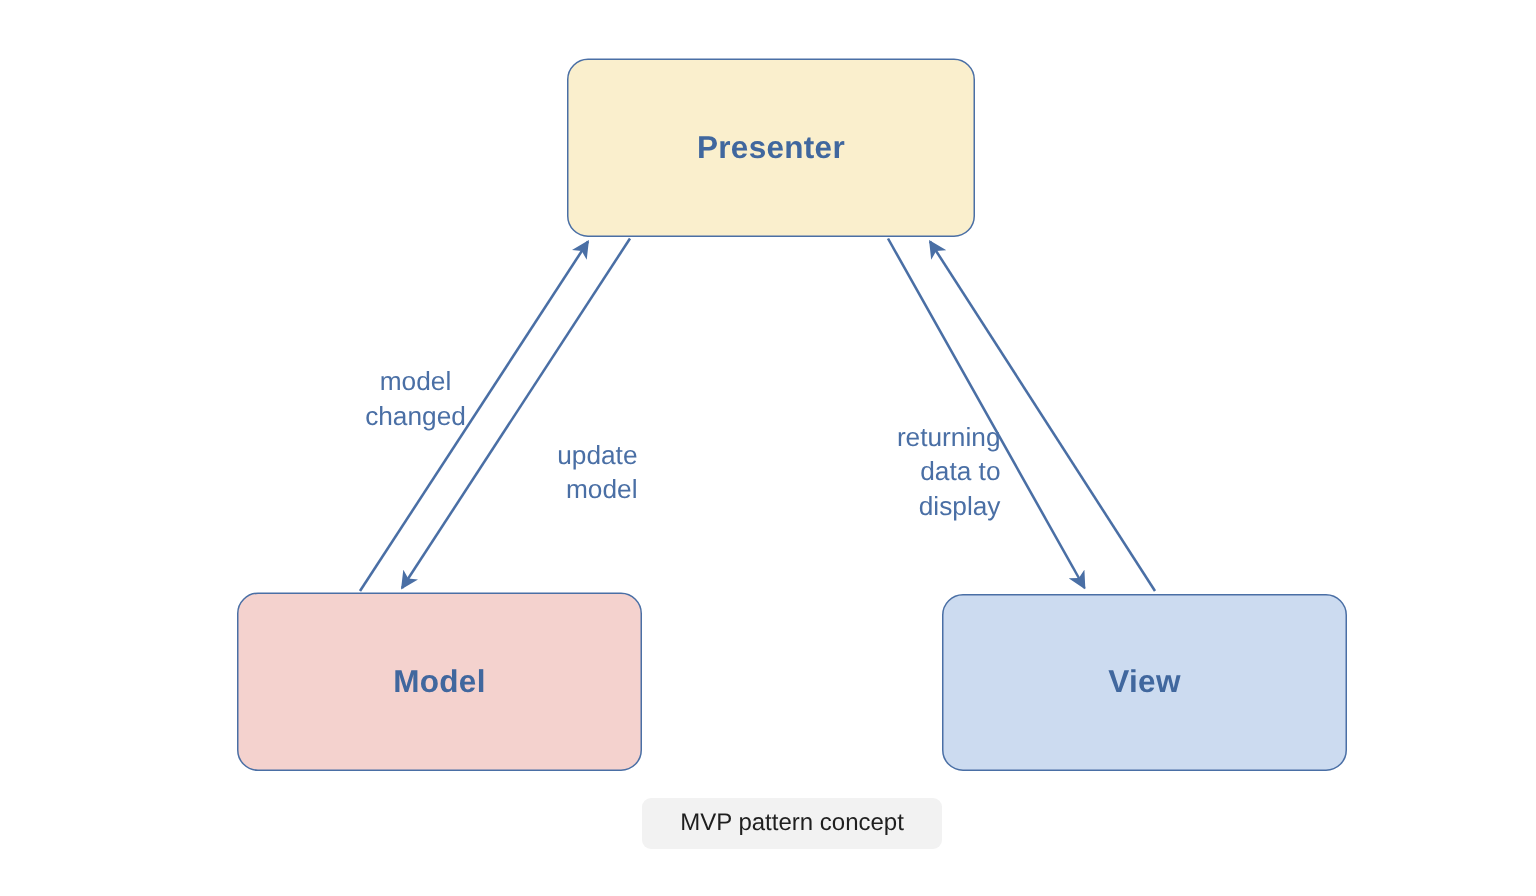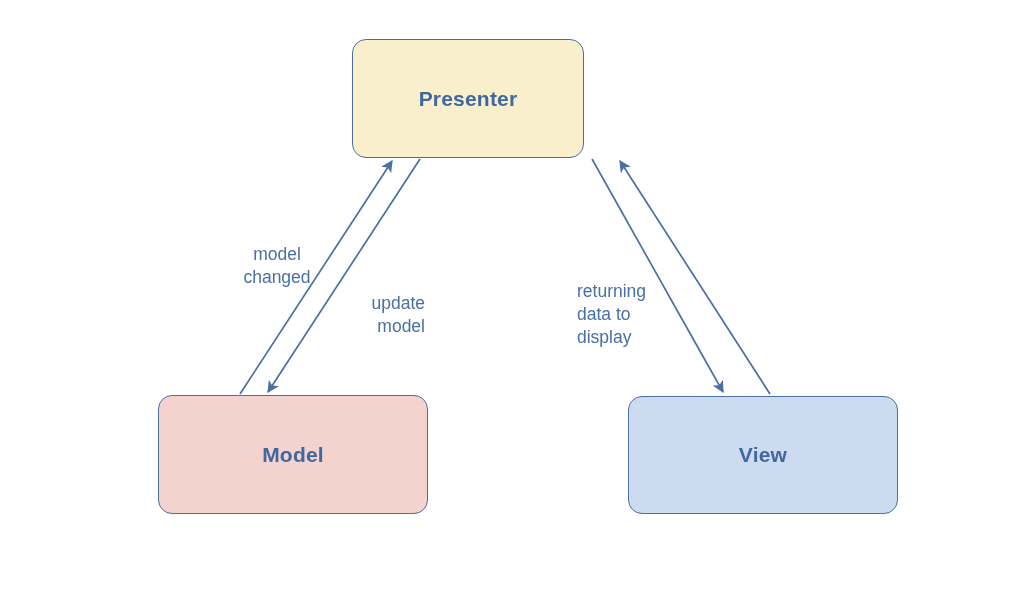--- a/index.html
+++ b/index.html
@@ -31,23 +31,23 @@
     align-items: center;
     justify-content: center;
   }
   .node-label {
     font-size: 21px;
     font-weight: bold;
     color: #40679e;
     letter-spacing: 0.2px;
   }
   #node-presenter {
-    left: 352px;
+    left: 378px;
     top: 39px;
-    width: 232px;
+    width: 272px;
     height: 119px;
     background: #faefcd;
   }
   #node-model {
     left: 158px;
     top: 395px;
     width: 270px;
     height: 119px;
     background: #f4d2ce;
   }
@@ -80,21 +80,21 @@
   }
   #label-user-interaction {
     left: 676px;
     top: 210px;
     text-align: center;
     width: 94px;
   }
   #label-returning-data {
     left: 577px;
     top: 280px;
-    text-align: left;
+    text-align: right;
     width: 90px;
   }
   #caption-chip {
     position: absolute;
     left: 428px;
     top: 532px;
     width: 200px;
     height: 34px;
     background: #f2f2f2;
     border-radius: 6px;
@@ -144,14 +144,17 @@
 changed</div>
 
   <div class="edge-label" id="label-update-model">update
 model</div>
 
 
   <div class="edge-label" id="label-returning-data">returning
 data to
 display</div>
 
+  <div id="caption-chip">
+    <span id="caption-text">MVP pattern concept</span>
+  </div>
 
 </div>
 
 </body></html>

